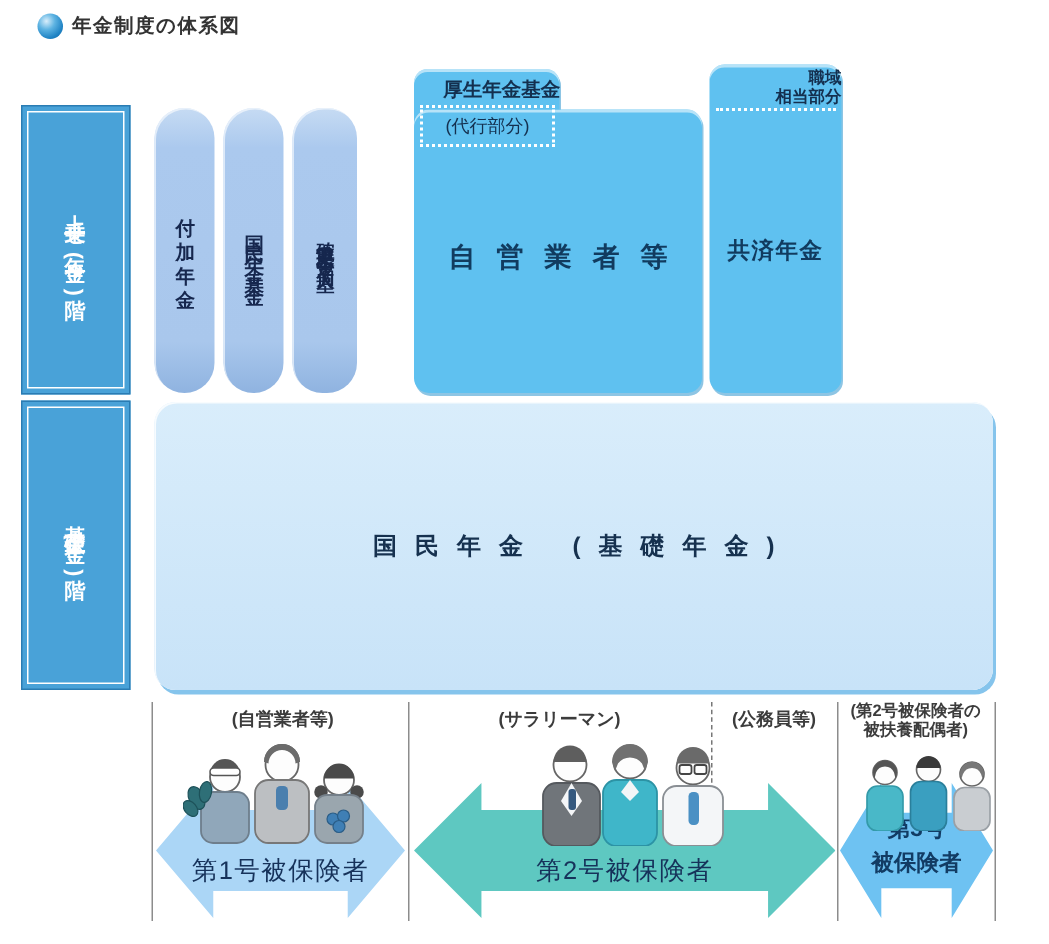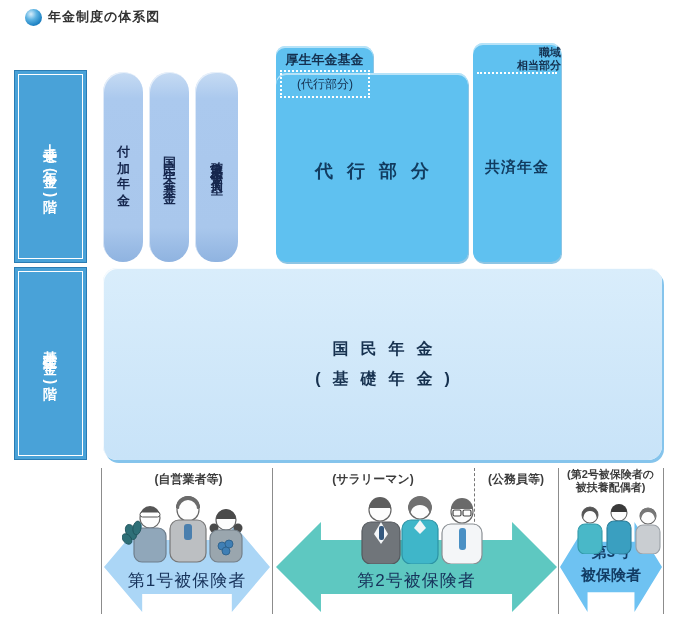--- a/index.html
+++ b/index.html
@@ -28,39 +28,39 @@
     display:flex; align-items:center; justify-content:center; }
   .capsule .vtext { writing-mode:vertical-rl; text-orientation:mixed; color:#16274e; font-weight:bold; }
   .cap1 { left:103px; width:40px; } .cap1 .vtext { font-size:13px; letter-spacing:16px; }
   .cap2 { left:149px; width:40px; } .cap2 .vtext { font-size:13px; letter-spacing:7px; }
   .cap3 { left:195px; width:43px; } .cap3 .vtext { font-size:12px; letter-spacing:2px; }
 
   
   .bright { background:#5fc1f0; box-shadow: inset 0 2px 0 rgba(255,255,255,.55), 1px 2px 0 rgba(47,150,205,.55); }
   .kosei-main { position:absolute; left:276px; top:73px; width:192px; height:189px; border-radius:10px; }
   .kosei-tab  { position:absolute; left:276px; top:46px; width:97px; height:42px; border-radius:9px 9px 0 0; }
-  .kosei-fund-label { position:absolute; left:276px; top:51px; width:97px; text-align:center;
+  .kosei-fund-label { position:absolute; left:286px; top:51px; width:97px; text-align:center;
     font-size:13px; font-weight:bold; color:#14304f; }
   .daiko-box { position:absolute; left:280px; top:70px; width:90px; height:28px; border:2px dotted #fff;
     display:flex; align-items:center; justify-content:center; font-size:12px; font-weight:normal; color:#14304f; }
   .kosei-text { position:absolute; left:276px; top:159px; width:192px; text-align:center;
     font-size:18px; font-weight:bold; color:#113b5f; letter-spacing:14px; text-indent:14px; }
 
   .kyosai-box { position:absolute; left:473px; top:43px; width:88px; height:219px; border-radius:10px; }
   .shokuiki-label { position:absolute; left:473px; top:46px; width:88px; text-align:right;
     font-size:11px; font-weight:bold; color:#14304f; line-height:1.2; }
   .shokuiki-divider { position:absolute; left:477px; top:72px; width:80px; border-bottom:2px dotted #fff; }
   .kyosai-text { position:absolute; left:473px; top:158px; width:88px; text-align:center;
     font-size:15px; font-weight:bold; color:#113b5f; letter-spacing:1px; }
 
   
   .kokumin-box { position:absolute; left:103px; top:268px; width:559px; height:192px; border-radius:14px;
     background:linear-gradient(180deg,#d9edfb 0%, #c8e3f8 100%);
     box-shadow: inset 1px 1px 0 rgba(255,255,255,.8), 2px 3px 0 #85c4ec;
-    display:flex; flex-direction:column; align-items:center; justify-content:center; gap:9px; }
+    display:flex; flex-direction:row; align-items:center; justify-content:center; gap:9px; }
   .kokumin-box .line { font-size:16px; font-weight:bold; color:#16314f; letter-spacing:12px; text-indent:12px; }
 
   
   .vline { position:absolute; top:468px; width:0; height:146px; border-left:1px solid #8c8c8c; }
   .vline.dotted { border-left:1px dashed #777; height:64px; }
   .cat-label { position:absolute; top:471px; text-align:center; font-size:12px; color:#3c3c3c; font-weight:bold; }
   .cat-label.small { font-size:11px; line-height:1.2; top:468px; }
 
   .arrow { position:absolute; top:522px; height:90px; z-index:1; }
   .arrow .atext { position:absolute; left:0; top:47px; width:100%; text-align:center;
@@ -107,21 +107,21 @@
   <div class="capsule cap3">
     <span class="vtext">確定拠出年金(個人型)</span>
   </div>
 
   <div class="kosei-tab bright"></div>
   <div class="kosei-main bright"></div>
   <div class="kosei-fund-label">厚生年金基金</div>
   <div class="daiko-box">
     <span>(代行部分)</span>
   </div>
-  <div class="kosei-text">代行部分</div>
+  <div class="kosei-text">自営業者等</div>
 
   <div class="kyosai-box bright"></div>
   <div class="shokuiki-label">
     <div>職域</div>
     <div>相当部分</div>
   </div>
   <div class="shokuiki-divider"></div>
   <div class="kyosai-text">共済年金</div>
 
   <div class="kokumin-box">

